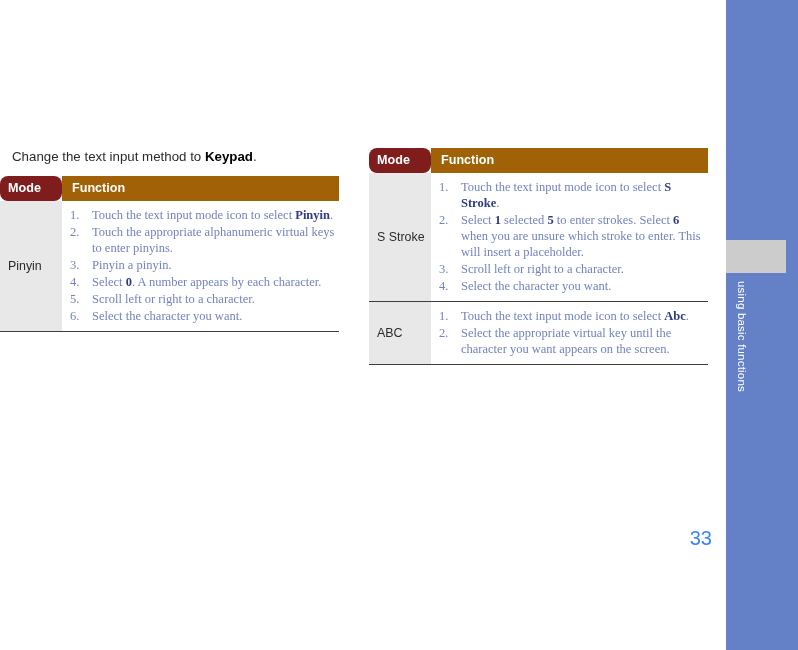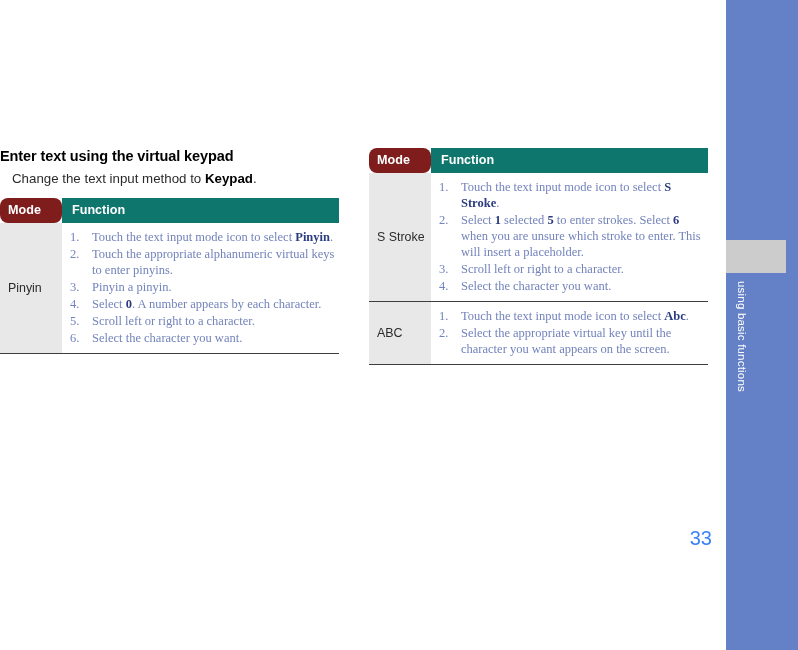--- a/index.html
+++ b/index.html
@@ -126,21 +126,21 @@
   .mode-table th {
     text-align: left;
     font-size: 12.6px;
     font-weight: bold;
     color: #ffffff;
     padding: 3px 0 4px 8px;
     vertical-align: middle;
     height: 18px;
   }
   .mode-table th.h-mode { background: #7f1d1d; border-radius: 8px; }
-  .mode-table th.h-func { background: #0f766e; padding-left: 10px; }
+  .mode-table th.h-func { background: #a16207; padding-left: 10px; }
 
   .mode-table td {
     vertical-align: middle;
     padding: 0;
   }
   .mode-table td.m-cell {
     background: #e8e8e8;
     font-size: 12.4px;
     color: #2b2b2b;
     text-align: left;
@@ -193,21 +193,20 @@
 <div class="page">
 
   <div class="side-band"></div>
   <div class="side-gray-box"></div>
   <div class="side-label">using basic functions</div>
 
   <div class="page-number">33</div>
 
   <div class="col-left">
 
-    <h1 class="section-title">Enter text using the virtual keypad</h1>
 
     <p class="body-text tight"><span>Change the text input method to </span><b>Keypad</b><span>.</span></p>
 
 
 
     <table class="mode-table">
       <colgroup>
           <col class="c-mode">
           <col class="c-func">
         </colgroup>

